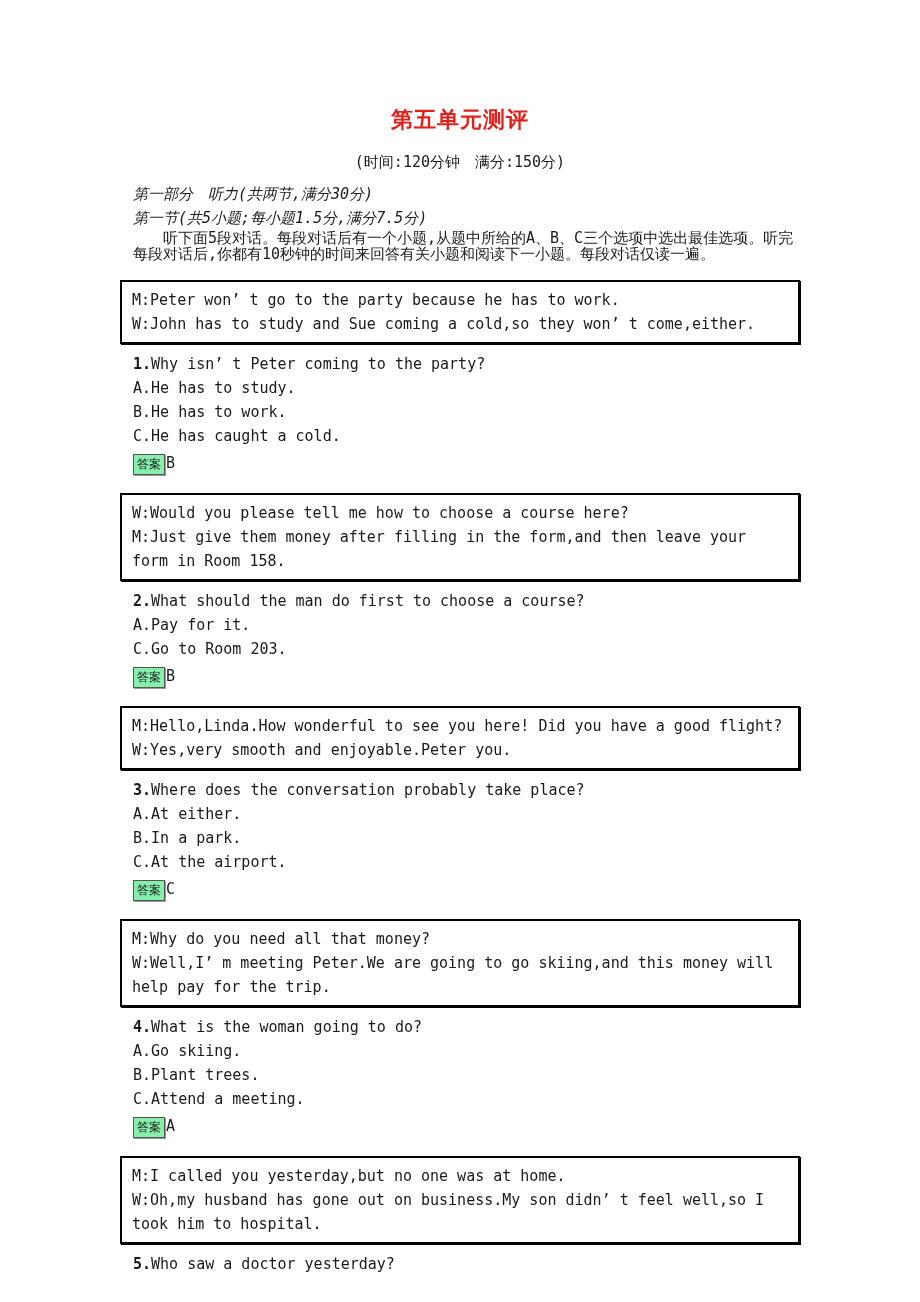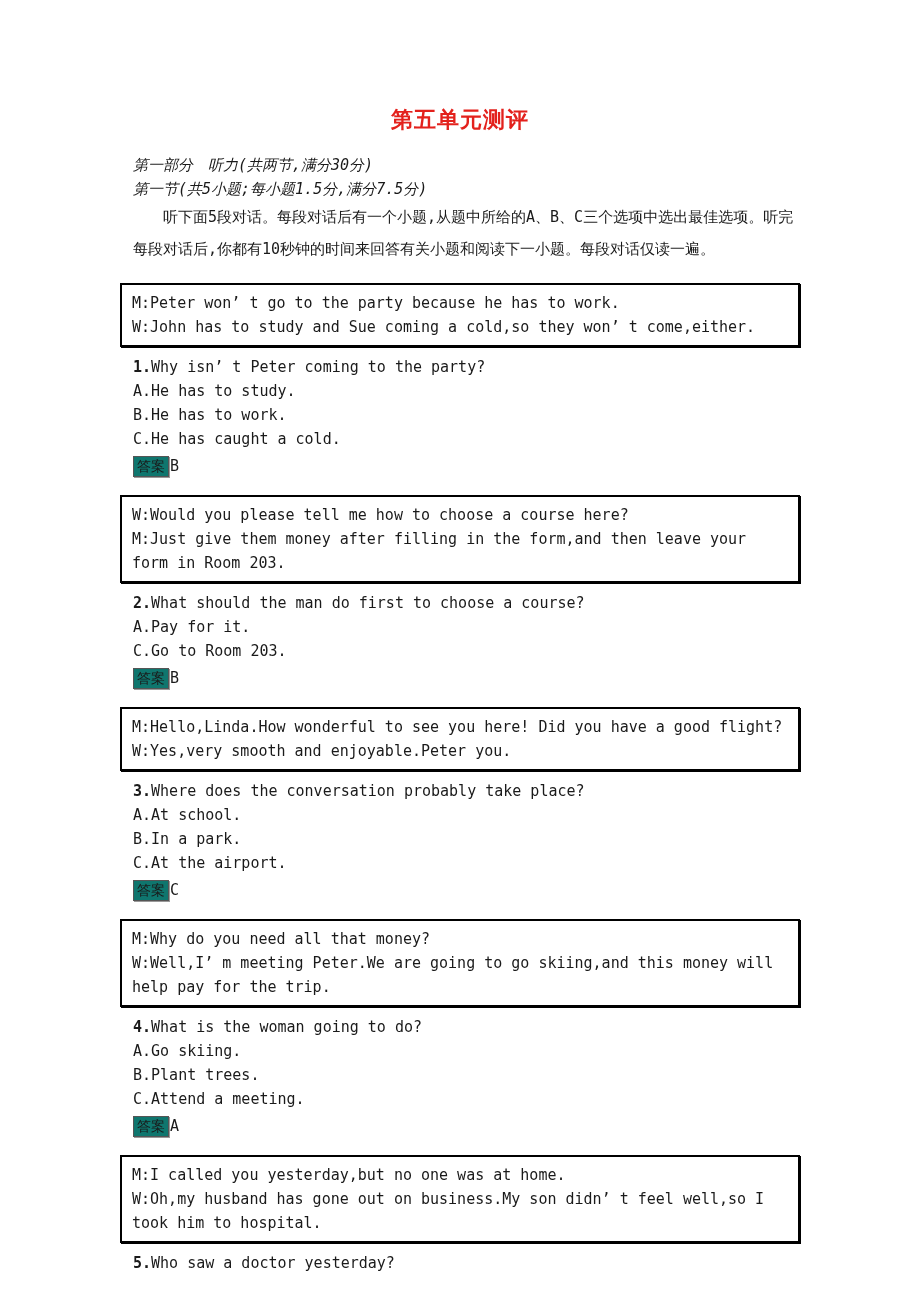--- a/index.html
+++ b/index.html
@@ -36,21 +36,21 @@
   }
   .content {
     margin-left: 133px;
     width: 667px;
   }
   .line {
     line-height: 24px;
     font-style: italic;
   }
   .instructions {
-    line-height: 32px;
+    line-height: 16px;
     text-indent: 2em;
     margin: 0 0 8px 0;
   }
   .dialogue-box {
     border: 2px solid #000;
     box-shadow: 1px 1px 0 #000;
     margin-left: -13px;
     width: 680px;
     box-sizing: border-box;
     padding: 6px 10px;
@@ -71,69 +71,70 @@
     line-height: 24px;
   }
   .answer-row {
     line-height: 22px;
     margin: 4px 0 6px 0;
   }
   .answer-badge {
     display: inline-block;
     border: 1px solid #555;
     box-shadow: 1px 1px 0 #999;
-    background: #0f766e;
+    background: #86efac;
     padding: 0 3px;
     line-height: 19px;
-    font-size: 14px;
+    font-size: 12px;
     font-family: "DejaVu Sans", sans-serif;
   }
   .answer-letter {
     margin-left: 1px;
   }
 </style>
 </head>
 <body>
 
 <div class="page">
 
   <h1 class="title">第五单元测评</h1>
 
+  <div class="subtitle">(时间:120分钟　满分:150分)</div>
 
   <div class="content">
 
     <div class="line">第一部分　听力(共两节,满分30分)</div>
     <div class="line">第一节(共5小题;每小题1.5分,满分7.5分)</div>
     <p class="instructions">听下面5段对话。每段对话后有一个小题,从题中所给的A、B、C三个选项中选出最佳选项。听完每段对话后,你都有10秒钟的时间来回答有关小题和阅读下一小题。每段对话仅读一遍。</p>
 
     <div class="dialogue-box">
       <div class="dline">M:Peter won’ t go to the party because he has to work.</div>
       <div class="dline">W:John has to study and Sue coming a cold,so they won’ t come,either.</div>
     </div>
     <div class="question"><span class="qno">1.</span><span>Why isn’ t Peter coming to the party?</span></div>
     <div class="option">A.He has to study.</div>
     <div class="option">B.He has to work.</div>
     <div class="option">C.He has caught a cold.</div>
     <div class="answer-row"><span class="answer-badge">答案</span><span class="answer-letter">B</span></div>
 
     <div class="dialogue-box">
       <div class="dline">W:Would you please tell me how to choose a course here?</div>
-      <div class="dline">M:Just give them money after filling in the form,and then leave your form in Room 203.</div>
+      <div class="dline">M:Just give them money after filling in the form,and then leave your form in Room 158.</div>
     </div>
     <div class="question"><span class="qno">2.</span><span>What should the man do first to choose a course?</span></div>
     <div class="option">A.Pay for it.</div>
     <div class="option">C.Go to Room 203.</div>
     <div class="answer-row"><span class="answer-badge">答案</span><span class="answer-letter">B</span></div>
 
     <div class="dialogue-box">
       <div class="dline">M:Hello,Linda.How wonderful to see you here! Did you have a good flight?</div>
       <div class="dline">W:Yes,very smooth and enjoyable.Peter you.</div>
     </div>
     <div class="question"><span class="qno">3.</span><span>Where does the conversation probably take place?</span></div>
-    <div class="option">A.At school.</div>
+    <div class="option">A.At either.</div>
     <div class="option">B.In a park.</div>
     <div class="option">C.At the airport.</div>
     <div class="answer-row"><span class="answer-badge">答案</span><span class="answer-letter">C</span></div>
 
     <div class="dialogue-box">
       <div class="dline">M:Why do you need all that money?</div>
       <div class="dline">W:Well,I’ m meeting Peter.We are going to go skiing,and this money will help pay for the trip.</div>
     </div>
     <div class="question"><span class="qno">4.</span><span>What is the woman going to do?</span></div>
     <div class="option">A.Go skiing.</div>

